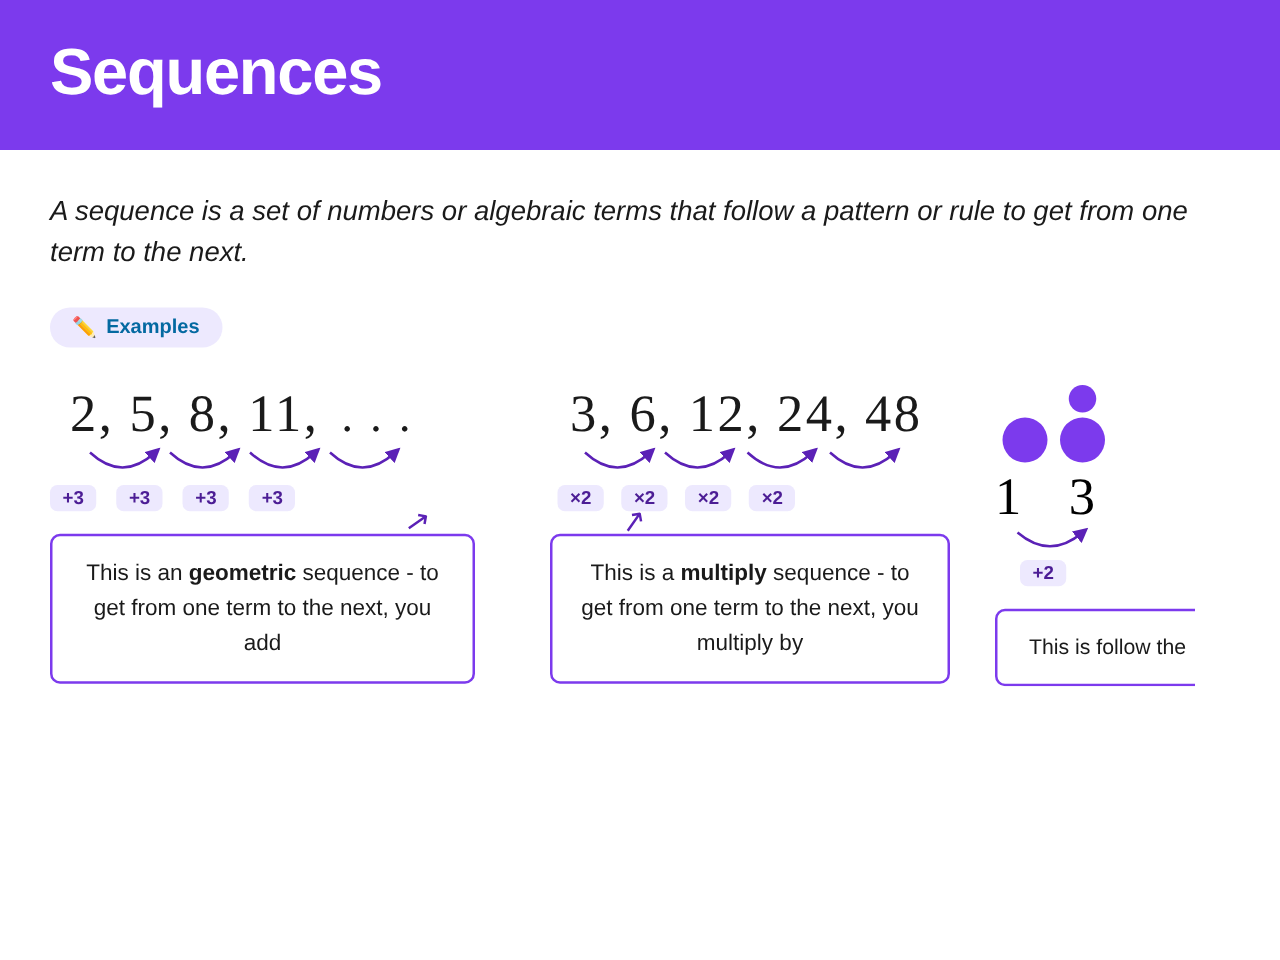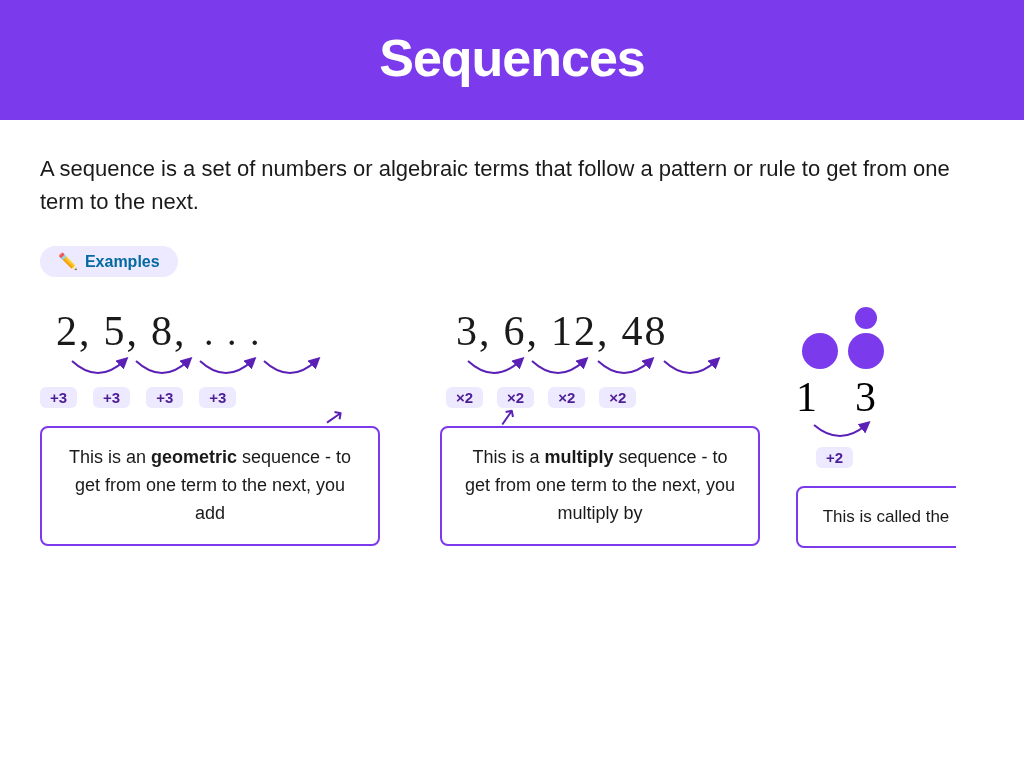--- a/index.html
+++ b/index.html
@@ -15,32 +15,32 @@
       background: #7c3aed;
       padding: 28px 40px 32px 40px;
       width: 100%;
     }
 
     .header-title {
       color: #fff;
       font-size: 52px;
       font-weight: 700;
       letter-spacing: -1px;
-      text-align: center;
     }
 
     .content {
       padding: 32px 40px 0 40px;
     }
 
     .intro-text {
       font-size: 22px;
       color: #1a1a1a;
       line-height: 1.5;
       margin-bottom: 28px;
+      font-style: italic;
     }
 
     .examples-badge {
       display: inline-flex;
       align-items: center;
       gap: 7px;
       background: #ede9fe;
       border-radius: 20px;
       padding: 6px 18px;
       margin-bottom: 30px;
@@ -208,20 +208,21 @@
 
   
   <div class="sequences-row">
 
     <div class="seq-block" style="max-width:420px;">
 
       <div class="seq-numbers">
         <span class="seq-num">2,</span>
         <span class="seq-num">5,</span>
         <span class="seq-num">8,</span>
+        <span class="seq-num">11,</span>
         <span class="seq-dots">&nbsp;. . .</span>
       </div>
 
       <div class="arcs-row">
         <svg width="310" height="28">
 
           <path d="M 14 4 Q 40 28 66 4" stroke="#5b21b6" stroke-width="2" fill="none" marker-end="url(#arr)"></path>
           <path d="M 78 4 Q 104 28 130 4" stroke="#5b21b6" stroke-width="2" fill="none" marker-end="url(#arr)"></path>
           <path d="M 142 4 Q 168 28 194 4" stroke="#5b21b6" stroke-width="2" fill="none" marker-end="url(#arr)"></path>
           <path d="M 206 4 Q 232 28 258 4" stroke="#5b21b6" stroke-width="2" fill="none" marker-end="url(#arr)"></path>
@@ -245,20 +246,21 @@
         This is an <b>geometric</b> sequence - to get from one term to the next, you add
       </div>
     </div>
 
     <div class="seq-block geo-section" style="margin-left:60px; max-width:380px;">
 
       <div class="seq-numbers">
         <span class="seq-num">3,</span>
         <span class="seq-num">6,</span>
         <span class="seq-num">12,</span>
+        <span class="seq-num">24,</span>
         <span class="seq-num">48</span>
       </div>
 
       <div class="arcs-row">
         <svg width="290" height="28">
           <defs>
             <marker id="arr2" markerWidth="6" markerHeight="6" refX="3" refY="3" orient="auto">
               <path d="M0,0 L6,3 L0,6 Z" fill="#5b21b6"></path>
             </marker>
           </defs>
@@ -310,18 +312,18 @@
           </defs>
           <path d="M 8 4 Q 34 26 60 4" stroke="#5b21b6" stroke-width="2" fill="none" marker-end="url(#arr3)"></path>
         </svg>
 
         <div style="margin-left:20px; margin-top:0px;">
           <span class="label-badge">+2</span>
         </div>
       </div>
 
       <div class="callout-box" style="margin-top:18px; width:180px; font-size:17px; line-height:1.5;">
-        This is called the
+        This is follow the
       </div>
     </div>
 
   </div>
 </div>
 
 </body></html>

